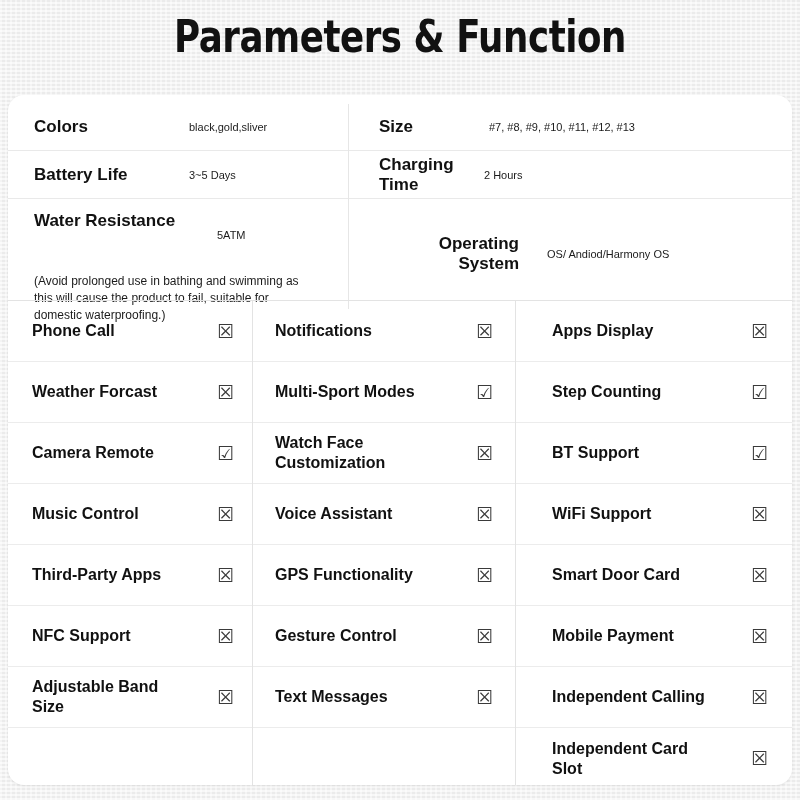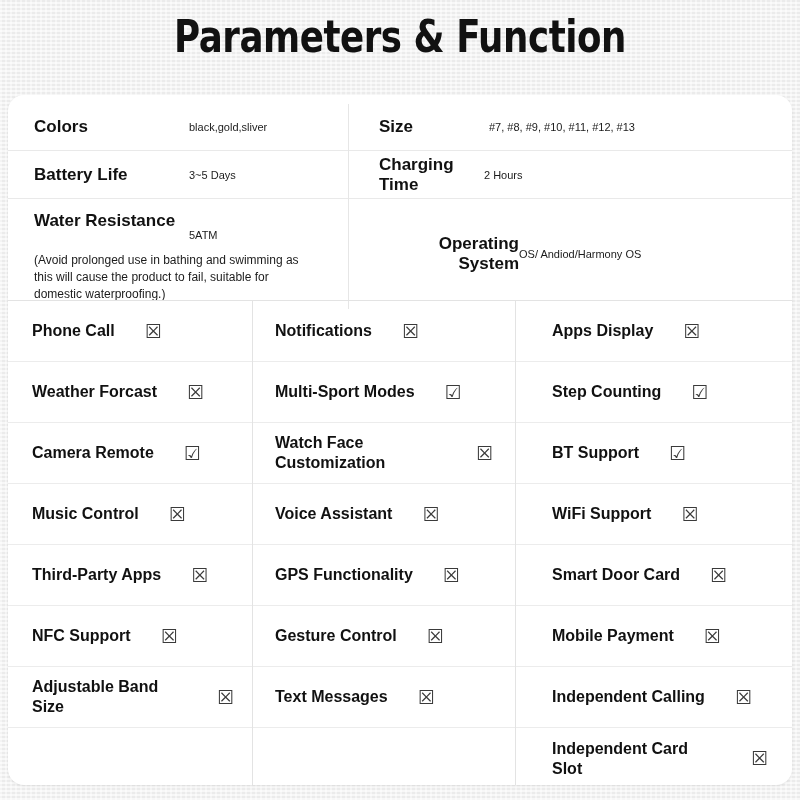--- a/index.html
+++ b/index.html
@@ -74,21 +74,21 @@
   .spec-col.right { width: 444px; border-left: 1px solid #e6e6e6; }
 
   .spec-row {
     box-sizing: border-box;
     display: flex;
     align-items: center;
     border-bottom: 1px solid #e9e9e9;
     padding-left: 26px;
   }
   .spec-col.right .spec-row { padding-left: 30px; }
-  .spec-row.last { border-bottom: none; }
+  .spec-row.last { border-bottom: none; gap: 28px; }
 
   .spec-label {
     font-weight: bold;
     font-size: 17px;
     color: #111111;
     line-height: 20px;
   }
   .spec-value {
     font-size: 11px;
     color: #1b1b1b;
@@ -139,20 +139,21 @@
     position: relative;
   }
   .feat-col.c1 { width: 244px; }
   .feat-col.c2 { width: 263px; border-left: 1px solid #e3e3e3; }
   .feat-col.c3 { width: 277px; border-left: 1px solid #e3e3e3; }
 
   .feat-row {
     box-sizing: border-box;
     display: flex;
     align-items: center;
+    justify-content: space-between;
     height: 61px;
     border-bottom: 1px solid #ececec;
     padding: 0 18px 0 24px;
     gap: 30px;
   }
   .feat-col.c2 .feat-row { padding-left: 22px; padding-right: 22px; }
   .feat-col.c3 .feat-row { padding-left: 36px; padding-right: 24px; }
   .feat-row.noline { border-bottom: none; }
 
   .feat-label {

